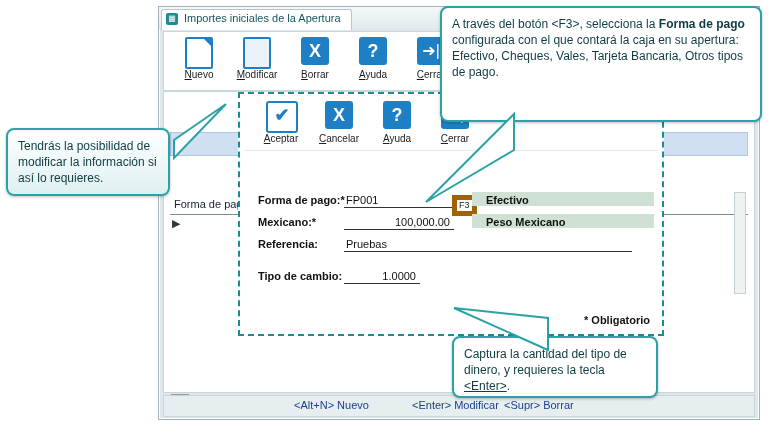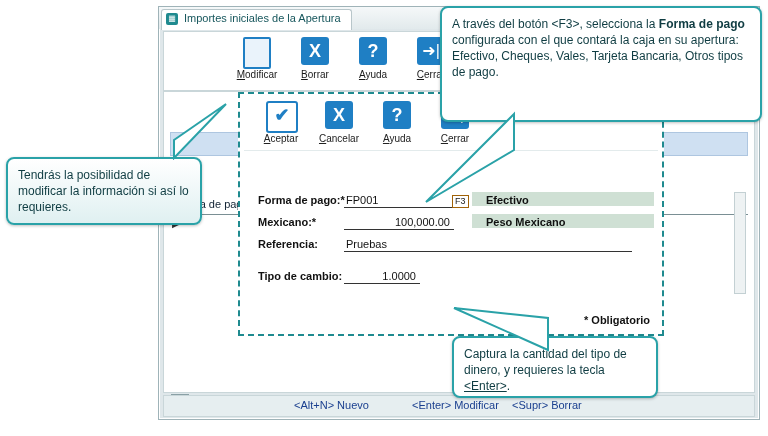--- a/index.html
+++ b/index.html
@@ -130,21 +130,21 @@
   .mt-btn{position:absolute;top:2px;width:58px;text-align:center;font-size:10px;}
   .field-label{
     position:absolute;font-size:11px;color:#111;font-weight:bold;
   }
   .field-line{
     position:absolute;border-bottom:1px solid #333;height:13px;
     font-size:11px;color:#111;
   }
   .field-val{position:absolute;font-size:11px;color:#111;padding-left:10px;}
   .f3-box{
-    position:absolute;border:1px solid #a16207;font-size:9px;
+    position:absolute;border:5px solid #a16207;font-size:9px;
     padding:0 2px;line-height:11px;height:11px;
   }
   .greenfill{
     position:absolute;background:#cfe0d4;height:14px;
   }
   .oblig{
     position:absolute;right:8px;bottom:4px;font-size:11px;font-weight:bold;color:#111;
   }
 
   
@@ -172,20 +172,26 @@
 
   <div class="back-window">
     <div class="bw-titlebar">
       <div class="bw-tab">
         <span class="tab-ico">▦</span>
         <span>Importes iniciales de la Apertura</span>
       </div>
     </div>
 
     <div class="bw-toolbar">
+      <div class="tb-btn" style="left:6px;">
+        <div class="tb-ico">
+            <div class="ico-doc"></div>
+          </div>
+        <span class="tb-label"><u>N</u><span>uevo</span></span>
+      </div>
       <div class="tb-btn" style="left:64px;">
         <div class="tb-ico">
             <div class="ico-doc2"></div>
           </div>
         <span class="tb-label"><u>M</u><span>odificar</span></span>
       </div>
       <div class="tb-btn" style="left:122px;">
         <div class="tb-ico">
             <div class="ico-x">X</div>
           </div>
@@ -214,21 +220,21 @@
         <span class="grid-arrow">▶</span>
       </div>
       <div class="scroll-v"></div>
     </div>
 
     <div class="resize-handle"></div>
 
     <div class="bw-status">
       <span style="left:130px;">&lt;Alt+N&gt; Nuevo</span>
       <span style="left:248px;">&lt;Enter&gt; Modificar</span>
-      <span style="left:348px;">&lt;Supr&gt; Borrar</span>
+      <span style="left:340px;">&lt;Supr&gt; Borrar</span>
     </div>
   </div>
 
   <div class="modal">
     <div class="modal-toolbar">
       <div class="mt-btn" style="left:8px;">
         <div class="tb-ico">
             <div class="ico-chk">✔</div>
           </div>
         <span class="tb-label"><u>A</u><span>ceptar</span></span>
@@ -277,21 +283,21 @@
 
       <div class="field-label" style="left:14px;top:116px;">Tipo de cambio:</div>
       <div class="field-line" style="left:100px;top:116px;width:76px;text-align:right;">
         <span style="position:absolute;right:4px;top:0;margin-left:9px;">1.0000</span>
       </div>
 
       <div class="oblig">* Obligatorio</div>
     </div>
   </div>
 
-  <div class="callout gradient" style="left:6px;top:128px;width:196px;height:68px;margin-top:29px;">
+  <div class="callout gradient" style="left:6px;top:128px;width:164px;height:68px;">
     <span>Tendrás la posibilidad de modificar la información si así lo requieres.</span>
   </div>
 
   <svg style="position:absolute;left:170px;top:100px;width:60px;height:60px;">
     <polygon points="4,40 56,4 4,58" fill="#ffffff" stroke="#2aa2a8" stroke-width="2"></polygon>
   </svg>
 
   <div class="callout" style="left:440px;top:6px;width:322px;height:116px;">
     <span>A través del botón &lt;F3&gt;, selecciona la </span><b>Forma de pago</b><span> configurada con el que contará la caja en su apertura: Efectivo, Cheques, Vales, Tarjeta Bancaria, Otros tipos de pago.</span>
   </div>

